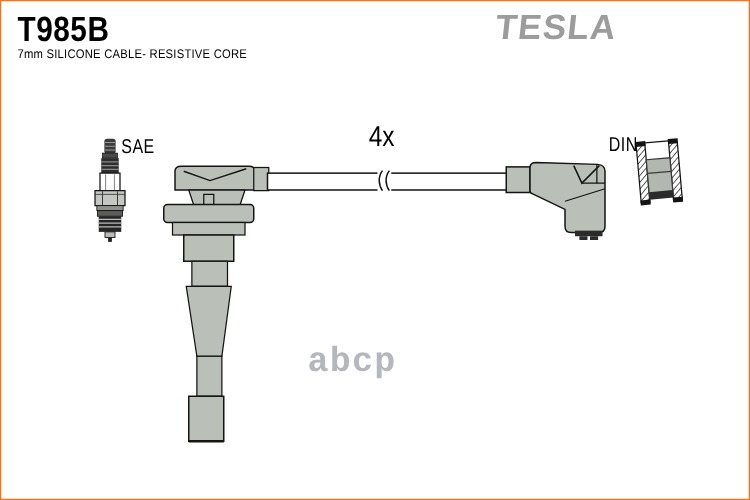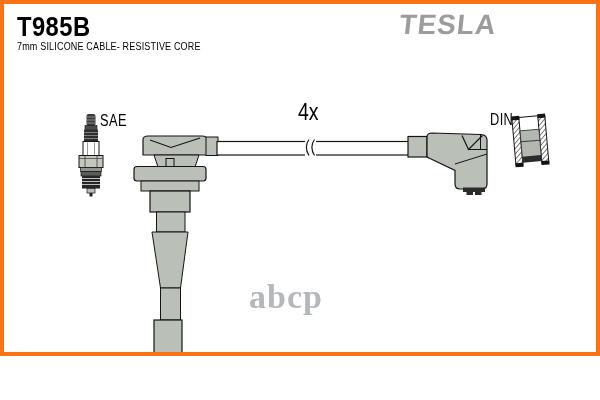--- a/index.html
+++ b/index.html
@@ -1,36 +1,36 @@
 <!DOCTYPE html>
 <html><head>
 <meta charset="utf-8">
 <style>
   html,body{margin:0;padding:0;background:#fff;}
   #stage{
-    position:relative;width:600px;height:356px;background:#ffffff;
+    position:relative;width:600px;height:400px;background:#ffffff;
     font-family:"Liberation Sans",sans-serif;color:#000;overflow:hidden;
-    border:4px solid #f97316;box-sizing:border-box;
+    border:1px solid #f97316;box-sizing:border-box;
   }
   #diagram-svg{position:absolute;left:0;top:0;width:600px;height:400px;}
   .abs{position:absolute;line-height:1;white-space:nowrap;}
   #part-number{left:13px;top:9px;font-size:28px;font-weight:bold;
     transform:scaleX(0.85);transform-origin:left top;letter-spacing:0.5px;}
   #subtitle{left:13px;top:38px;font-size:10px;letter-spacing:0.2px;
     transform:scaleX(0.9);transform-origin:left top;}
   #brand-logo{left:397px;top:7px;font-size:28px;font-weight:bold;color:#9c9c9c;
     letter-spacing:1px;transform:skewX(-6deg);transform-origin:left top;}
   #label-sae{left:96px;top:109px;font-size:16px;letter-spacing:0.5px;
     transform:scaleX(0.8);transform-origin:left top;}
   #label-din{left:486px;top:108px;font-size:16px;letter-spacing:0.5px;
     transform:scaleX(0.8);transform-origin:left top;}
   #label-qty{left:294px;top:97px;font-size:23px;
     transform:scaleX(0.85);transform-origin:left top;}
-  #watermark{left:245px;top:276px;font-size:34px;font-weight:bold;
-    font-family:Liberation Serif, serif;color:#b4b7bc;letter-spacing:1px;}
+  #watermark{left:245px;top:276px;font-size:28px;font-weight:bold;
+    font-family:Liberation Mono, monospace;color:#b4b7bc;letter-spacing:1px;}
 </style>
 </head>
 <body>
 
 <div id="stage">
 
   <svg id="diagram-svg" viewBox="0 0 600 400" xmlns="http://www.w3.org/2000/svg">
     <defs>
       <pattern id="hatch" width="3.5" height="3.5" patternUnits="userSpaceOnUse" patternTransform="rotate(45)">
         <rect width="3.5" height="3.5" fill="#ffffff"></rect>

